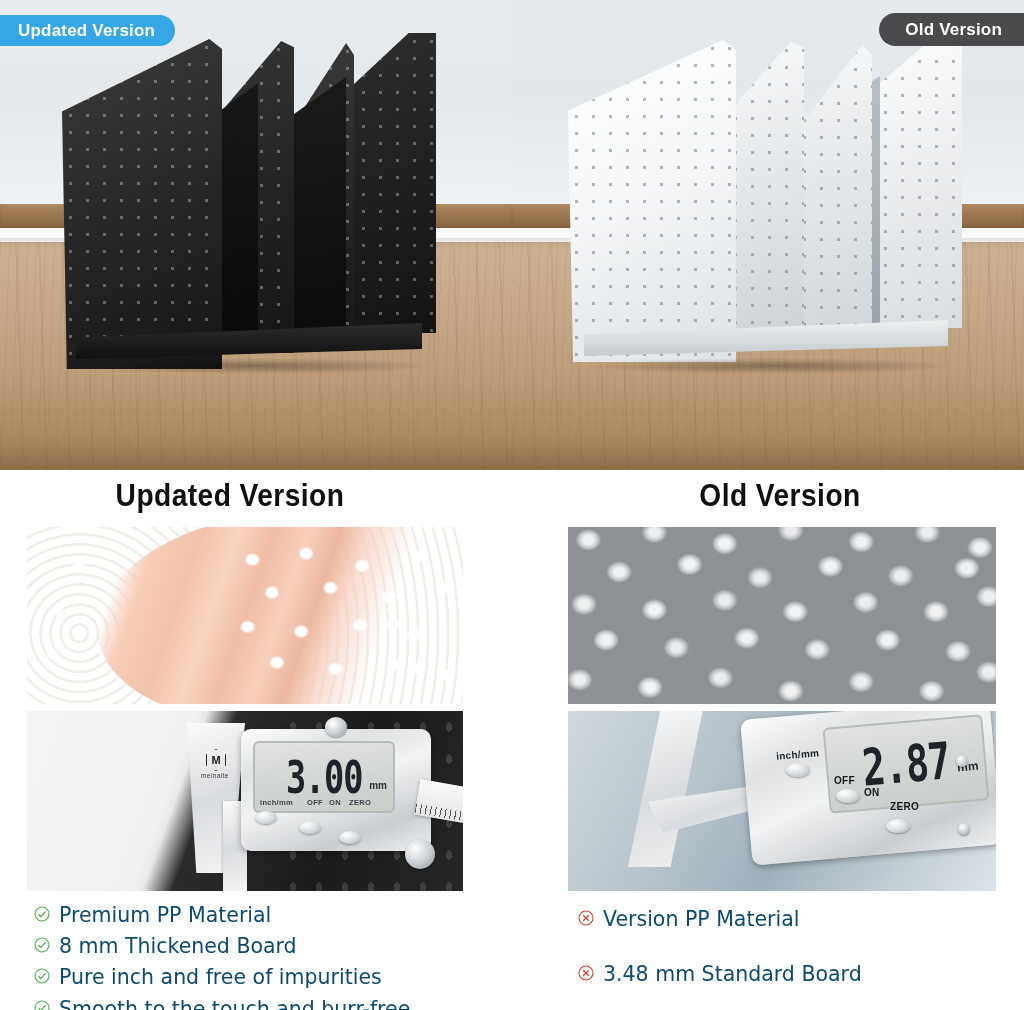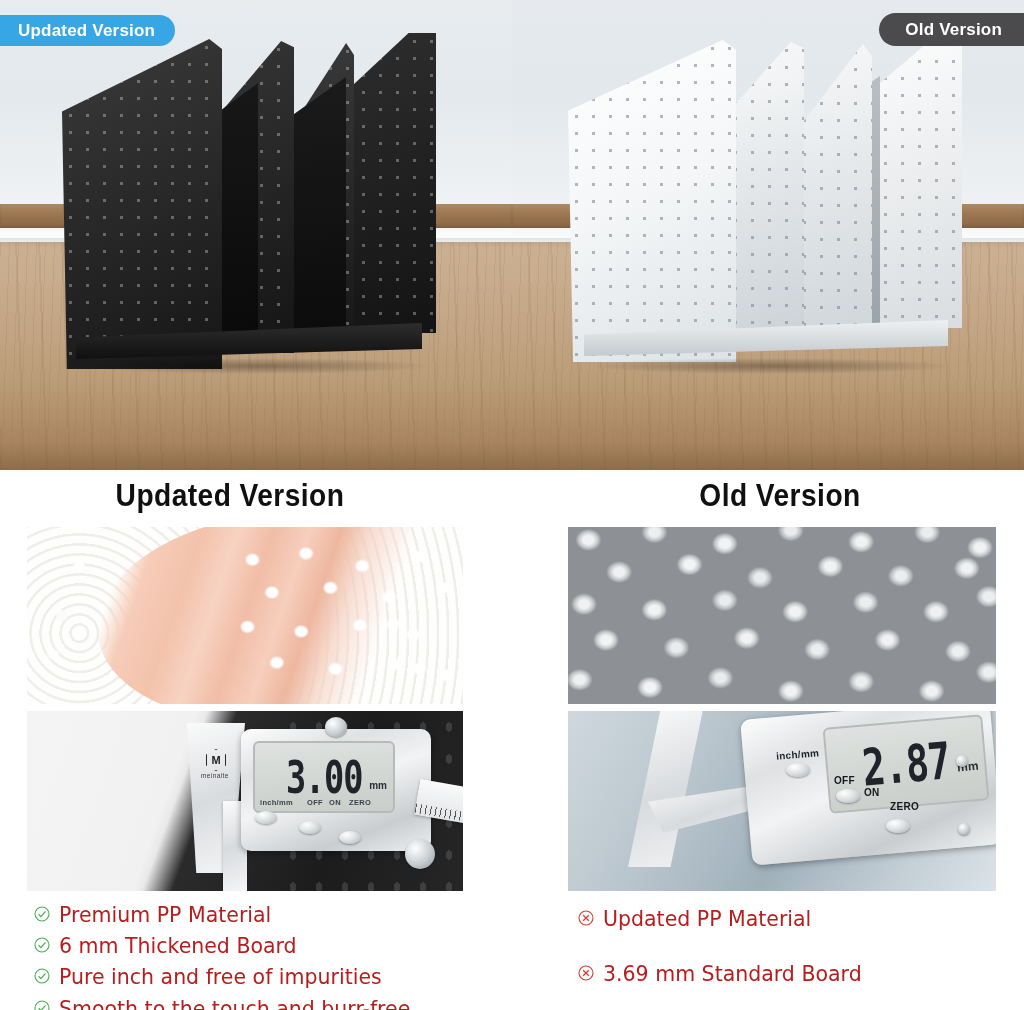--- a/index.html
+++ b/index.html
@@ -271,21 +271,21 @@
     content:""; position:absolute; left:0; right:0; bottom:2px; height:9px;
     background-image:repeating-linear-gradient(90deg,#555 0 1px, rgba(0,0,0,0) 1px 5px);
   }
 
   
   .feat { position:absolute; }
   .feat-row {
     display:flex; align-items:flex-start; gap:9px;
   }
   .feat-text{
-    font-size:20.5px; color:#b91c1c; line-height:1.28;
+    font-size:20.5px; color:#0c4a6e; line-height:1.28;
     font-family:"DejaVu Sans","Liberation Sans", sans-serif;
   }
   .bullet{ flex:0 0 auto; margin-top:4px; }
   .list-left .feat-row { margin-bottom:5px; }
   .list-right .feat-row { margin-bottom:29px; }
 </style>
 </head>
 <body>
 
 <div class="hero">
@@ -459,21 +459,21 @@
         <circle cx="8" cy="8" r="7" fill="none" stroke="#4caf50" stroke-width="1.1"></circle>
         <path d="M4.6 8.3 L6.9 10.6 L11.5 5.4" fill="none" stroke="#4caf50" stroke-width="1.3"></path>
       </svg>
       <span class="feat-text">Premium PP Material</span>
     </div>
     <div class="feat-row">
       <svg class="bullet" width="16" height="16" viewBox="0 0 16 16">
         <circle cx="8" cy="8" r="7" fill="none" stroke="#4caf50" stroke-width="1.1"></circle>
         <path d="M4.6 8.3 L6.9 10.6 L11.5 5.4" fill="none" stroke="#4caf50" stroke-width="1.3"></path>
       </svg>
-      <span class="feat-text">6 mm Thickened Board</span>
+      <span class="feat-text">8 mm Thickened Board</span>
     </div>
     <div class="feat-row">
       <svg class="bullet" width="16" height="16" viewBox="0 0 16 16">
         <circle cx="8" cy="8" r="7" fill="none" stroke="#4caf50" stroke-width="1.1"></circle>
         <path d="M4.6 8.3 L6.9 10.6 L11.5 5.4" fill="none" stroke="#4caf50" stroke-width="1.3"></path>
       </svg>
       <span class="feat-text">Pure inch and free of impurities</span>
     </div>
     <div class="feat-row">
       <svg class="bullet" width="16" height="16" viewBox="0 0 16 16">
@@ -483,23 +483,23 @@
       <span class="feat-text">Smooth to the touch and burr-free</span>
     </div>
   </div>
 
   <div class="feat list-right" style="left:578px; top:436px; width:420px;">
     <div class="feat-row">
       <svg class="bullet" width="16" height="16" viewBox="0 0 16 16">
         <circle cx="8" cy="8" r="7" fill="none" stroke="#d43d2e" stroke-width="1.1"></circle>
         <path d="M5.2 5.2 L10.8 10.8 M10.8 5.2 L5.2 10.8" fill="none" stroke="#d43d2e" stroke-width="1.3"></path>
       </svg>
-      <span class="feat-text">Updated PP Material</span>
+      <span class="feat-text">Version PP Material</span>
     </div>
     <div class="feat-row">
       <svg class="bullet" width="16" height="16" viewBox="0 0 16 16">
         <circle cx="8" cy="8" r="7" fill="none" stroke="#d43d2e" stroke-width="1.1"></circle>
         <path d="M5.2 5.2 L10.8 10.8 M10.8 5.2 L5.2 10.8" fill="none" stroke="#d43d2e" stroke-width="1.3"></path>
       </svg>
-      <span class="feat-text">3.69 mm Standard Board</span>
+      <span class="feat-text">3.48 mm Standard Board</span>
     </div>
   </div>
 </div>
 
 </body></html>

